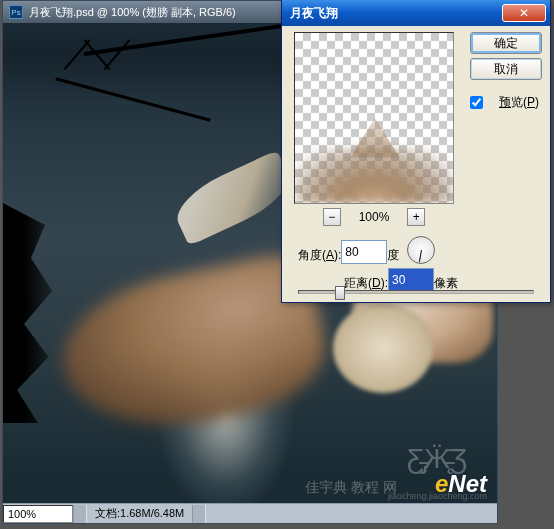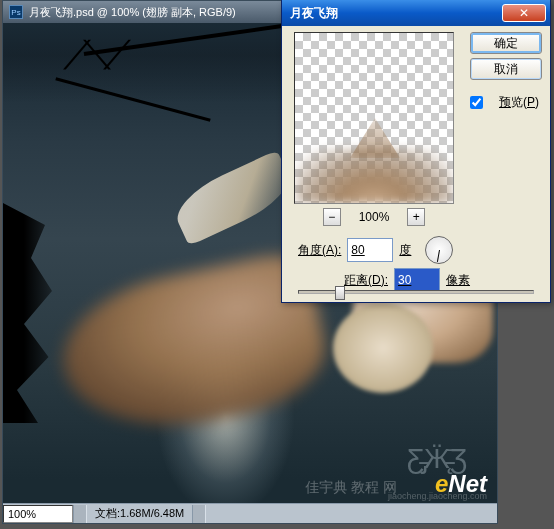--- a/index.html
+++ b/index.html
@@ -47,38 +47,38 @@
 
 .zoom-row { position: absolute; top: 182px; left: 12px; width: 160px; display: flex; align-items: center; justify-content: center; gap: 18px; font-size: 12px; }
 .zoom-btn { width: 18px; height: 18px; border: 1px solid #888; background: linear-gradient(#fff,#ddd); font-size: 12px; display: flex; align-items: center; justify-content: center; cursor: pointer; }
 
 .buttons { position: absolute; top: 6px; right: 8px; width: 72px; display: flex; flex-direction: column; gap: 4px; }
 .btn { height: 22px; background: linear-gradient(#fff,#e8e4d8); border: 1px solid #888; border-radius: 3px; font-size: 12px; cursor: pointer; box-shadow: 0 0 0 1px #b8d8f8 inset; }
 .btn:first-child { box-shadow: 0 0 0 2px #7ab8f0 inset; }
 .chk-row { margin-top: 10px; font-size: 12px; display: flex; align-items: center; gap: 16px; }
 .chk { width: 13px; height: 13px; }
 
-.param-row { position: absolute; left: 16px; display: flex; align-items: center; gap: 6px; font-size: 12px; text-decoration: underline; }
+.param-row { position: absolute; left: 16px; display: flex; align-items: flex-end; font-size: 12px; }
 .param-row.angle { top: 210px; }
 .param-row.dist { top: 242px; left: 62px; }
 .num-input { width: 46px; height: 24px; border: 1px solid #7a9ac8; background: #fff; font-size: 12px; padding: 0 3px; }
 .num-input.sel { background: #2a5ac8; color: #fff; }
 .angle-dial { width: 28px; height: 28px; border: 1px solid #666; border-radius: 50%; background: radial-gradient(#fff,#ddd); position: relative; margin-left: 8px; }
 .angle-dial::after { content: ""; position: absolute; top: 50%; left: 50%; width: 1px; height: 12px; background: #000; transform-origin: top; transform: rotate(10deg); }
 .slider { position: absolute; top: 264px; left: 16px; width: 236px; height: 4px; background: #c8c4b8; border: 1px inset #aaa; }
 .slider-thumb { position: absolute; top: -5px; left: 36px; width: 10px; height: 14px; background: linear-gradient(#fff,#ccc); border: 1px solid #666; cursor: pointer; }
 .underline { text-decoration: underline; }
 </style>
 </head>
 <body>
 
 <div class="ps-window">
   <div class="ps-titlebar">
     <span class="ps-icon">Ps</span>
-    <span>月夜飞翔.psd @ 100% (翅膀 副本, RGB/9)</span>
+    <span>月夜飞翔.psd @ 100% (翅膀 副本, RGB/6)</span>
   </div>
   <div class="canvas">
     <div class="clouds"></div>
     <div class="branch1"></div>
     <div class="twigs">⟋⟍⟋</div>
     <div class="leaves-left"></div>
     <div class="feather"></div>
     <div class="bird">
       <div class="wing-left"></div>
       <div class="wing-right"></div>

